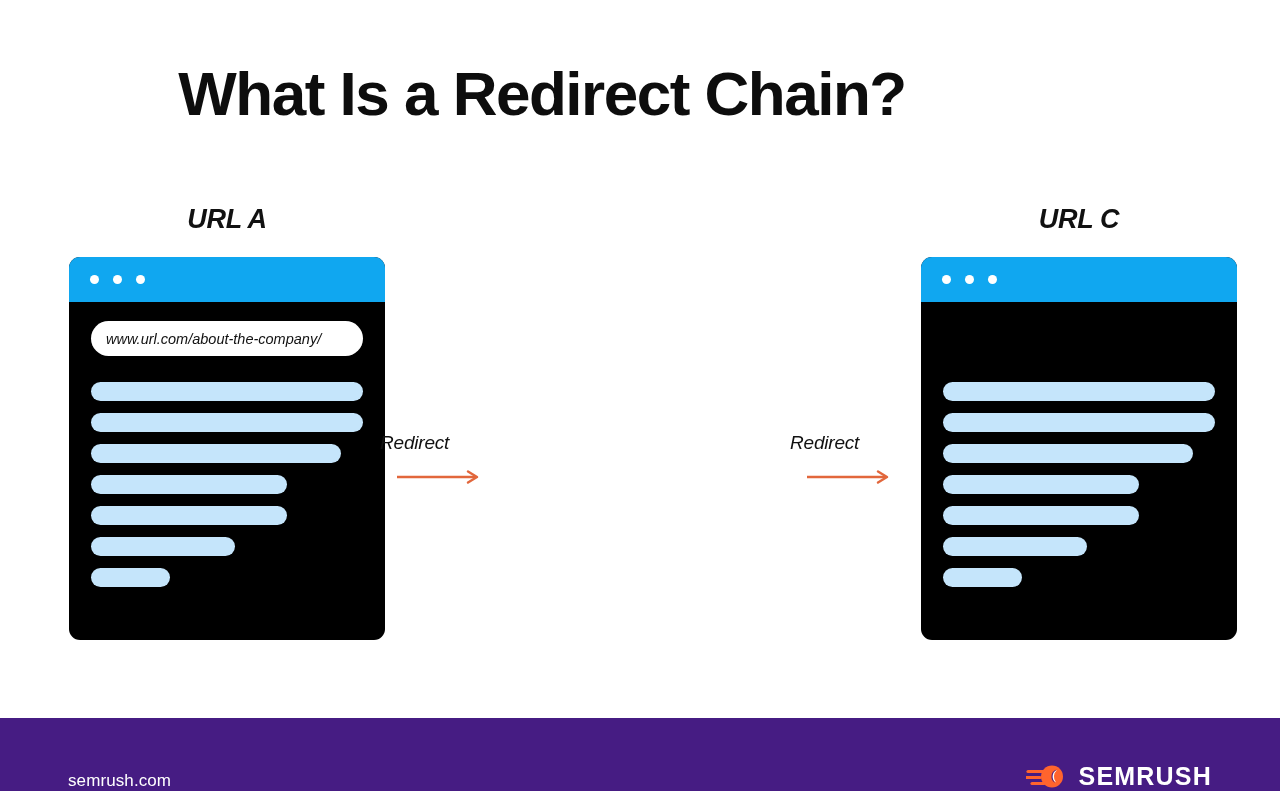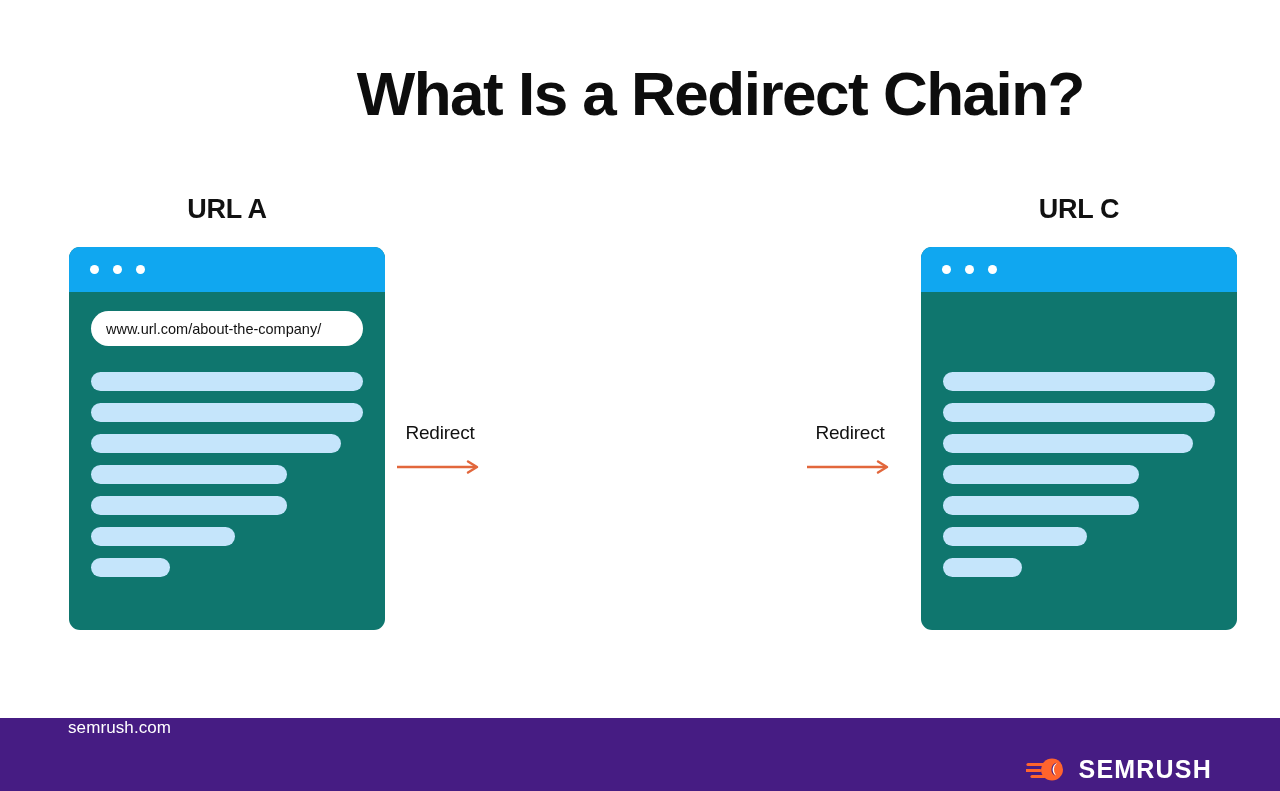--- a/index.html
+++ b/index.html
@@ -14,35 +14,36 @@
     overflow: hidden;
     position: relative;
   }
 
   
   .page-title {
     position: absolute;
     top: 60px;
     left: 0;
     width: 1084px;
-    text-align: right;
+    text-align: center;
     font-size: 62px;
     font-weight: bold;
     letter-spacing: -1.5px;
     color: #0d0d0d;
     line-height: 1.1;
   }
 
   
   .diagram {
     position: absolute;
-    top: 194px;
+    top: 204px;
     left: 0;
     width: 1107px;
     height: 470px;
+    font-style: italic;
   }
 
   .column {
     position: absolute;
     top: 0;
     width: 316px;
   }
   .column.col-a { left: 69px; }
   .column.col-b { left: 482px; }
   .column.col-c { left: 893px; padding-left: 28px; }
@@ -54,21 +55,21 @@
     color: #111111;
     letter-spacing: -0.3px;
     margin-bottom: 22px;
   }
 
   
   .browser-card {
     width: 316px;
     height: 383px;
     border-radius: 11px;
-    background: #0f766e;
+    background: #000000;
     overflow: hidden;
     position: relative;
   }
   .browser-titlebar {
     height: 45px;
     background: #10a7f0;
     display: flex;
     align-items: center;
     padding-left: 21px;
     box-sizing: border-box;
@@ -108,21 +109,21 @@
     border-radius: 10px;
     background: #c5e5fb;
     margin-bottom: 12px;
   }
 
   
   .connector {
     position: absolute;
     top: 228px;
     width: 120px;
-    text-align: center;
+    text-align: left;
   }
   .connector.conn-1 { left: 380px; }
   .connector.conn-2 { left: 790px; }
 
   .connector-label {
     font-size: 19px;
     color: #111111;
     margin-bottom: 16px;
     letter-spacing: -0.2px;
   }
@@ -135,21 +136,21 @@
 
   
   .footer {
     position: absolute;
     left: 0;
     bottom: 0;
     width: 1280px;
     height: 73px;
     background: #461c83;
     display: flex;
-    align-items: flex-start;
+    align-items: flex-end;
     justify-content: space-between;
     padding: 0 68px;
     box-sizing: border-box;
   }
   .footer-site {
     color: #ffffff;
     font-size: 17px;
     letter-spacing: 0.1px;
   }
   .footer-brand {

